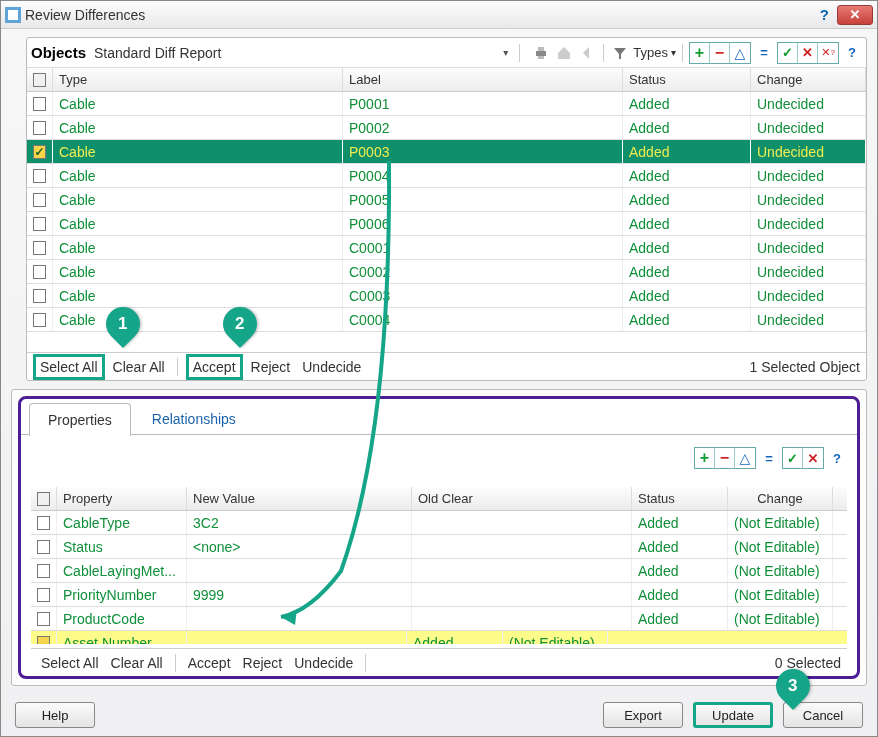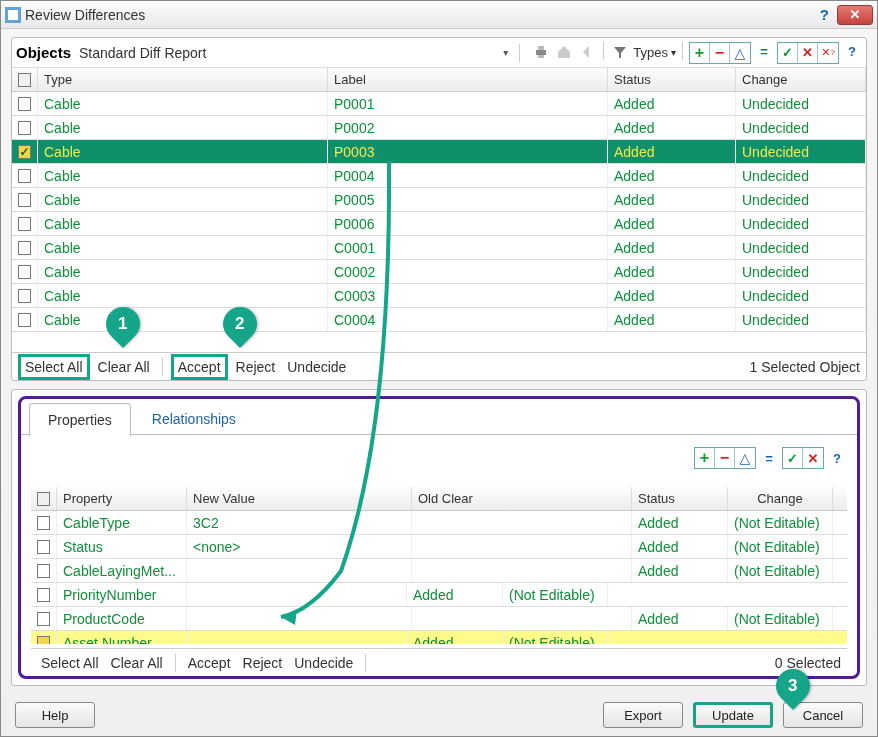--- a/index.html
+++ b/index.html
@@ -25,30 +25,30 @@
   .titlebar .help { color:#0a67b3; font-size:15px; font-weight:bold; margin-right:8px; }
   .titlebar .close {
     width:36px; height:20px;
     background: linear-gradient(#e67a74,#c7423b);
     border:1px solid #953c37; border-radius:3px;
     color:#fff; display:flex; align-items:center; justify-content:center;
     font-size:13px; font-weight:bold;
   }
   .content { flex:1; padding:8px 10px 8px 10px; display:flex; flex-direction:column; gap:8px; overflow:hidden; }
   .panel { background:#fff; border:1px solid #bbb; border-radius:3px; display:flex; flex-direction:column; }
-  .upper { height:344px; }
+  .upper { height:344px;margin-left:15px; }
   .toprow {
     height:30px; border-bottom:1px solid #ddd;
     display:flex; align-items:center;
     padding:0 4px; gap:8px;
   }
   .toprow .label { font-weight:bold; font-size:15px; }
   .toprow .viewname { font-size:14px; color:#333; flex:1; }
   .toprow .drop { color:#555; font-size:10px; }
-  .toolbar { display:flex; gap:3px; }
+  .toolbar { display:flex; align-items:center; gap:3px; }
   .tbbtn { width:20px; height:20px; display:flex; align-items:center; justify-content:center; font-size:13px; color:#777; cursor:pointer; }
   .tbbtn svg { width:16px; height:16px; }
   .tbsep { width:1px; height:18px; background:#ccc; margin:0 3px;}
   .btngroup { border:1px solid #6aa; display:flex; }
   .btngroup .tbbtn { border-right:1px solid #9cc; }
   .btngroup .tbbtn:last-child { border-right:none; }
   .thdr {
     height:24px; background:linear-gradient(#fdfdfd,#ececec);
     border-bottom:1px solid #ccc; display:flex; font-size:13px; color:#333;
   }
@@ -365,20 +365,21 @@
                 <div class="col-new green"></div>
                 <div class="col-old"></div>
                 <div class="col-status green" style="width:96px;">Added</div>
                 <div class="col-change green" style="width:105px;flex:none;">(Not Editable)</div>
               </div>
               <div class="trow">
                 <div class="ckcell">
                   <span class="ck"></span>
                 </div>
                 <div class="col-prop green">PriorityNumber</div>
+                <div class="col-new green">9999</div>
                 <div class="col-old"></div>
                 <div class="col-status green" style="width:96px;">Added</div>
                 <div class="col-change green" style="width:105px;flex:none;">(Not Editable)</div>
               </div>
               <div class="trow">
                 <div class="ckcell">
                   <span class="ck"></span>
                 </div>
                 <div class="col-prop green">ProductCode</div>
                 <div class="col-new green"></div>

